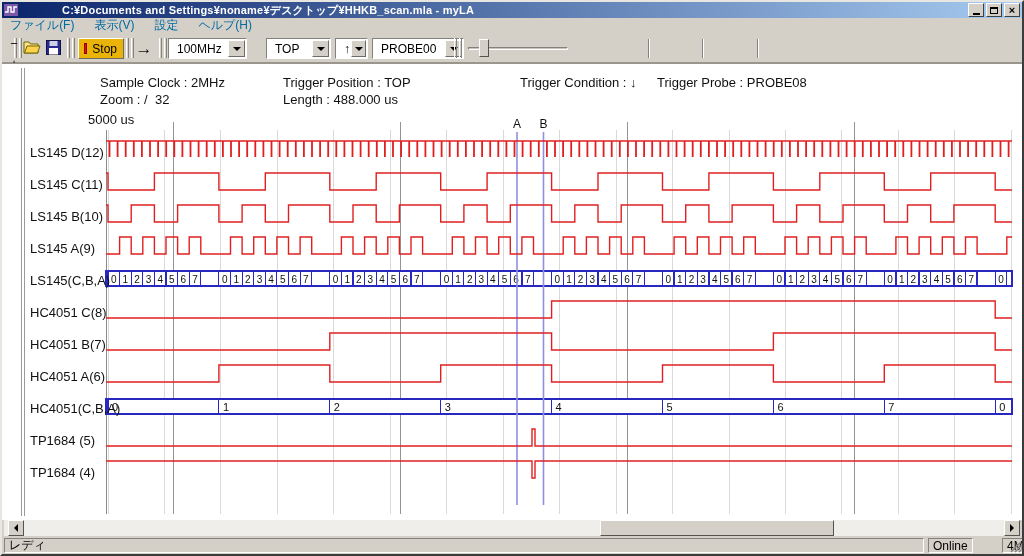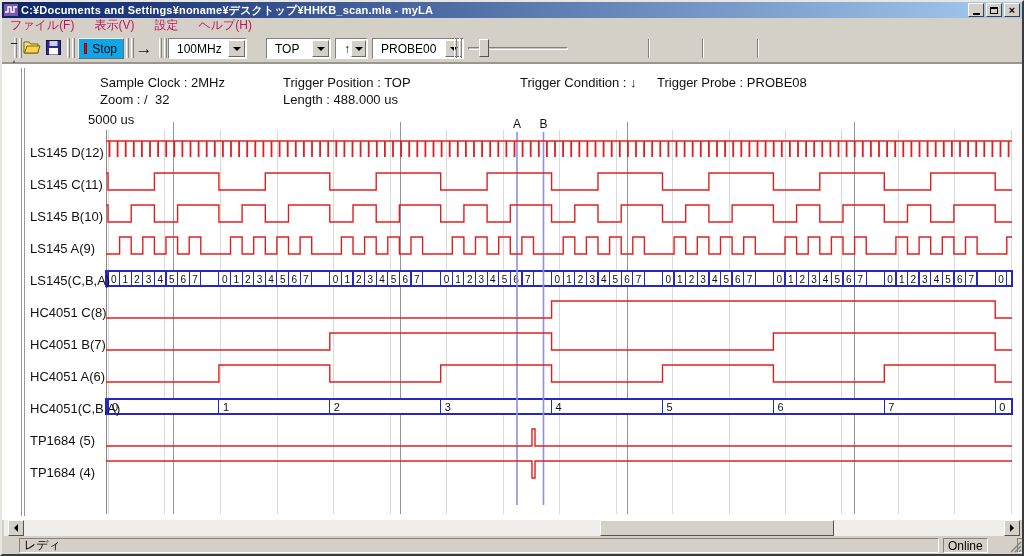--- a/index.html
+++ b/index.html
@@ -3,39 +3,39 @@
 <meta charset="utf-8">
 <style>
   html,body{margin:0;padding:0;background:#808080;}
   *{box-sizing:border-box;font-family:"Liberation Sans","DejaVu Sans",sans-serif;}
   .window{position:relative;width:1024px;height:556px;background:#d4d0c8;
     border:2px solid;border-color:#e8e6e0 #3c3c3c #3c3c3c #e8e6e0;overflow:hidden;}
   
   .titlebar{position:absolute;left:0;top:0;width:1020px;height:16px;
     background:linear-gradient(to right,#0a246a,#a6caf0);display:flex;align-items:center;}
   .app-icon{width:14px;height:12px;margin:0 3px 0 2px;flex:0 0 auto;}
-  .title-text{color:#fff;font-size:11px;font-weight:bold;white-space:nowrap;letter-spacing:.2px;}
+  .title-text{color:#fff;font-size:11px;font-weight:bold;white-space:nowrap;letter-spacing:.2px;margin-left:41px;}
   .win-buttons{position:absolute;right:2px;top:1px;display:flex;gap:2px;}
   .winbtn{width:16px;height:14px;background:#d4d0c8;border:1px solid;border-color:#fff #404040 #404040 #fff;
     display:flex;align-items:center;justify-content:center;padding:0;font-size:10px;line-height:10px;}
   .glyph-min{width:7px;height:2px;background:#000;margin-top:7px;}
   .glyph-max{width:8px;height:7px;border:1px solid #000;border-top-width:2px;}
   .glyph-x{font-size:11px;font-weight:bold;color:#000;line-height:10px;}
   
   .menubar{position:absolute;left:0;top:16px;width:1020px;height:15px;display:flex;align-items:center;
-    padding-left:8px;gap:20px;font-size:12px;color:#be185d;}
+    padding-left:8px;gap:20px;font-size:12px;color:#0369a1;}
   .menu-item{white-space:nowrap;}
   
   .toolbar{position:absolute;left:0;top:31px;width:1020px;height:30px;border-bottom:1px solid #9a968e;}
   .toolbar>*{position:absolute;}
   .grip{top:5px;height:20px;display:flex;gap:2px;}
   .gbar{width:3px;height:20px;border-left:1px solid #fff;border-right:1px solid #84827c;}
   .vsep{top:6px;height:19px;width:2px;border-left:1px solid #84827c;border-right:1px solid #fff;}
   .tbtn{top:6px;height:20px;display:flex;align-items:center;justify-content:center;font-size:13px;color:#111;}
-  .stop-btn{left:76px;top:5px;width:46px;height:21px;background:#0ea5e9;border:1px solid;
+  .stop-btn{left:76px;top:5px;width:46px;height:21px;background:#eab308;border:1px solid;
     border-color:#fff #6e6c66 #6e6c66 #fff;display:flex;align-items:center;gap:5px;padding-left:5px;font-size:12px;}
   .stop-square{width:11px;height:11px;background:#e01010;border:1px solid #900;}
   .run-arrow{left:128px;width:28px;font-size:17px;font-weight:bold;}
   .combo{top:5px;height:21px;background:#fff;border:1px solid;border-color:#84827c #fff #fff #84827c;
     display:flex;align-items:center;}
   .combo .val{flex:1;font-size:12px;padding-left:8px;white-space:pre;}
   .combo .drop{width:17px;height:17px;margin:1px;background:#d4d0c8;border:1px solid;
     border-color:#fff #6e6c66 #6e6c66 #fff;display:flex;align-items:center;justify-content:center;}
   .tri-down{width:0;height:0;border-left:4px solid transparent;border-right:4px solid transparent;border-top:4px solid #000;}
   .slider-track{left:466px;top:14px;width:100px;height:3px;border:1px solid;border-color:#84827c #fff #fff #84827c;background:#c8c4bc;}
@@ -47,21 +47,21 @@
   .hscroll{position:absolute;left:2px;top:518px;width:1016px;height:16px;background:#f0eeea;}
   .sbtn{position:absolute;top:0;width:16px;height:16px;background:#d4d0c8;border:1px solid;
     border-color:#fff #55534e #55534e #fff;display:flex;align-items:center;justify-content:center;}
   .tri-left{width:0;height:0;border-top:4px solid transparent;border-bottom:4px solid transparent;border-right:4px solid #000;}
   .tri-right{width:0;height:0;border-top:4px solid transparent;border-bottom:4px solid transparent;border-left:4px solid #000;}
   .sthumb{position:absolute;left:596px;top:0;width:234px;height:16px;background:#d4d0c8;border:1px solid;
     border-color:#fff #55534e #55534e #fff;}
   
   .statusbar{position:absolute;left:0;top:535px;width:1020px;height:17px;background:#d4d0c8;font-size:12px;}
   .pane{position:absolute;top:1px;height:15px;border:1px solid;border-color:#84827c #fff #fff #84827c;
-    display:flex;align-items:center;padding:0 4px;white-space:nowrap;margin-left:15px;}
+    display:flex;align-items:center;padding:0 4px;white-space:nowrap;}
   .pane-ready{left:2px;width:920px;}
   .pane-online{left:926px;}
   .pane-mem{left:1000px;}
   .resize-grip{position:absolute;right:0;top:3px;width:13px;height:13px;}
 </style>
 </head>
 <body>
 
 <div class="window">
 

